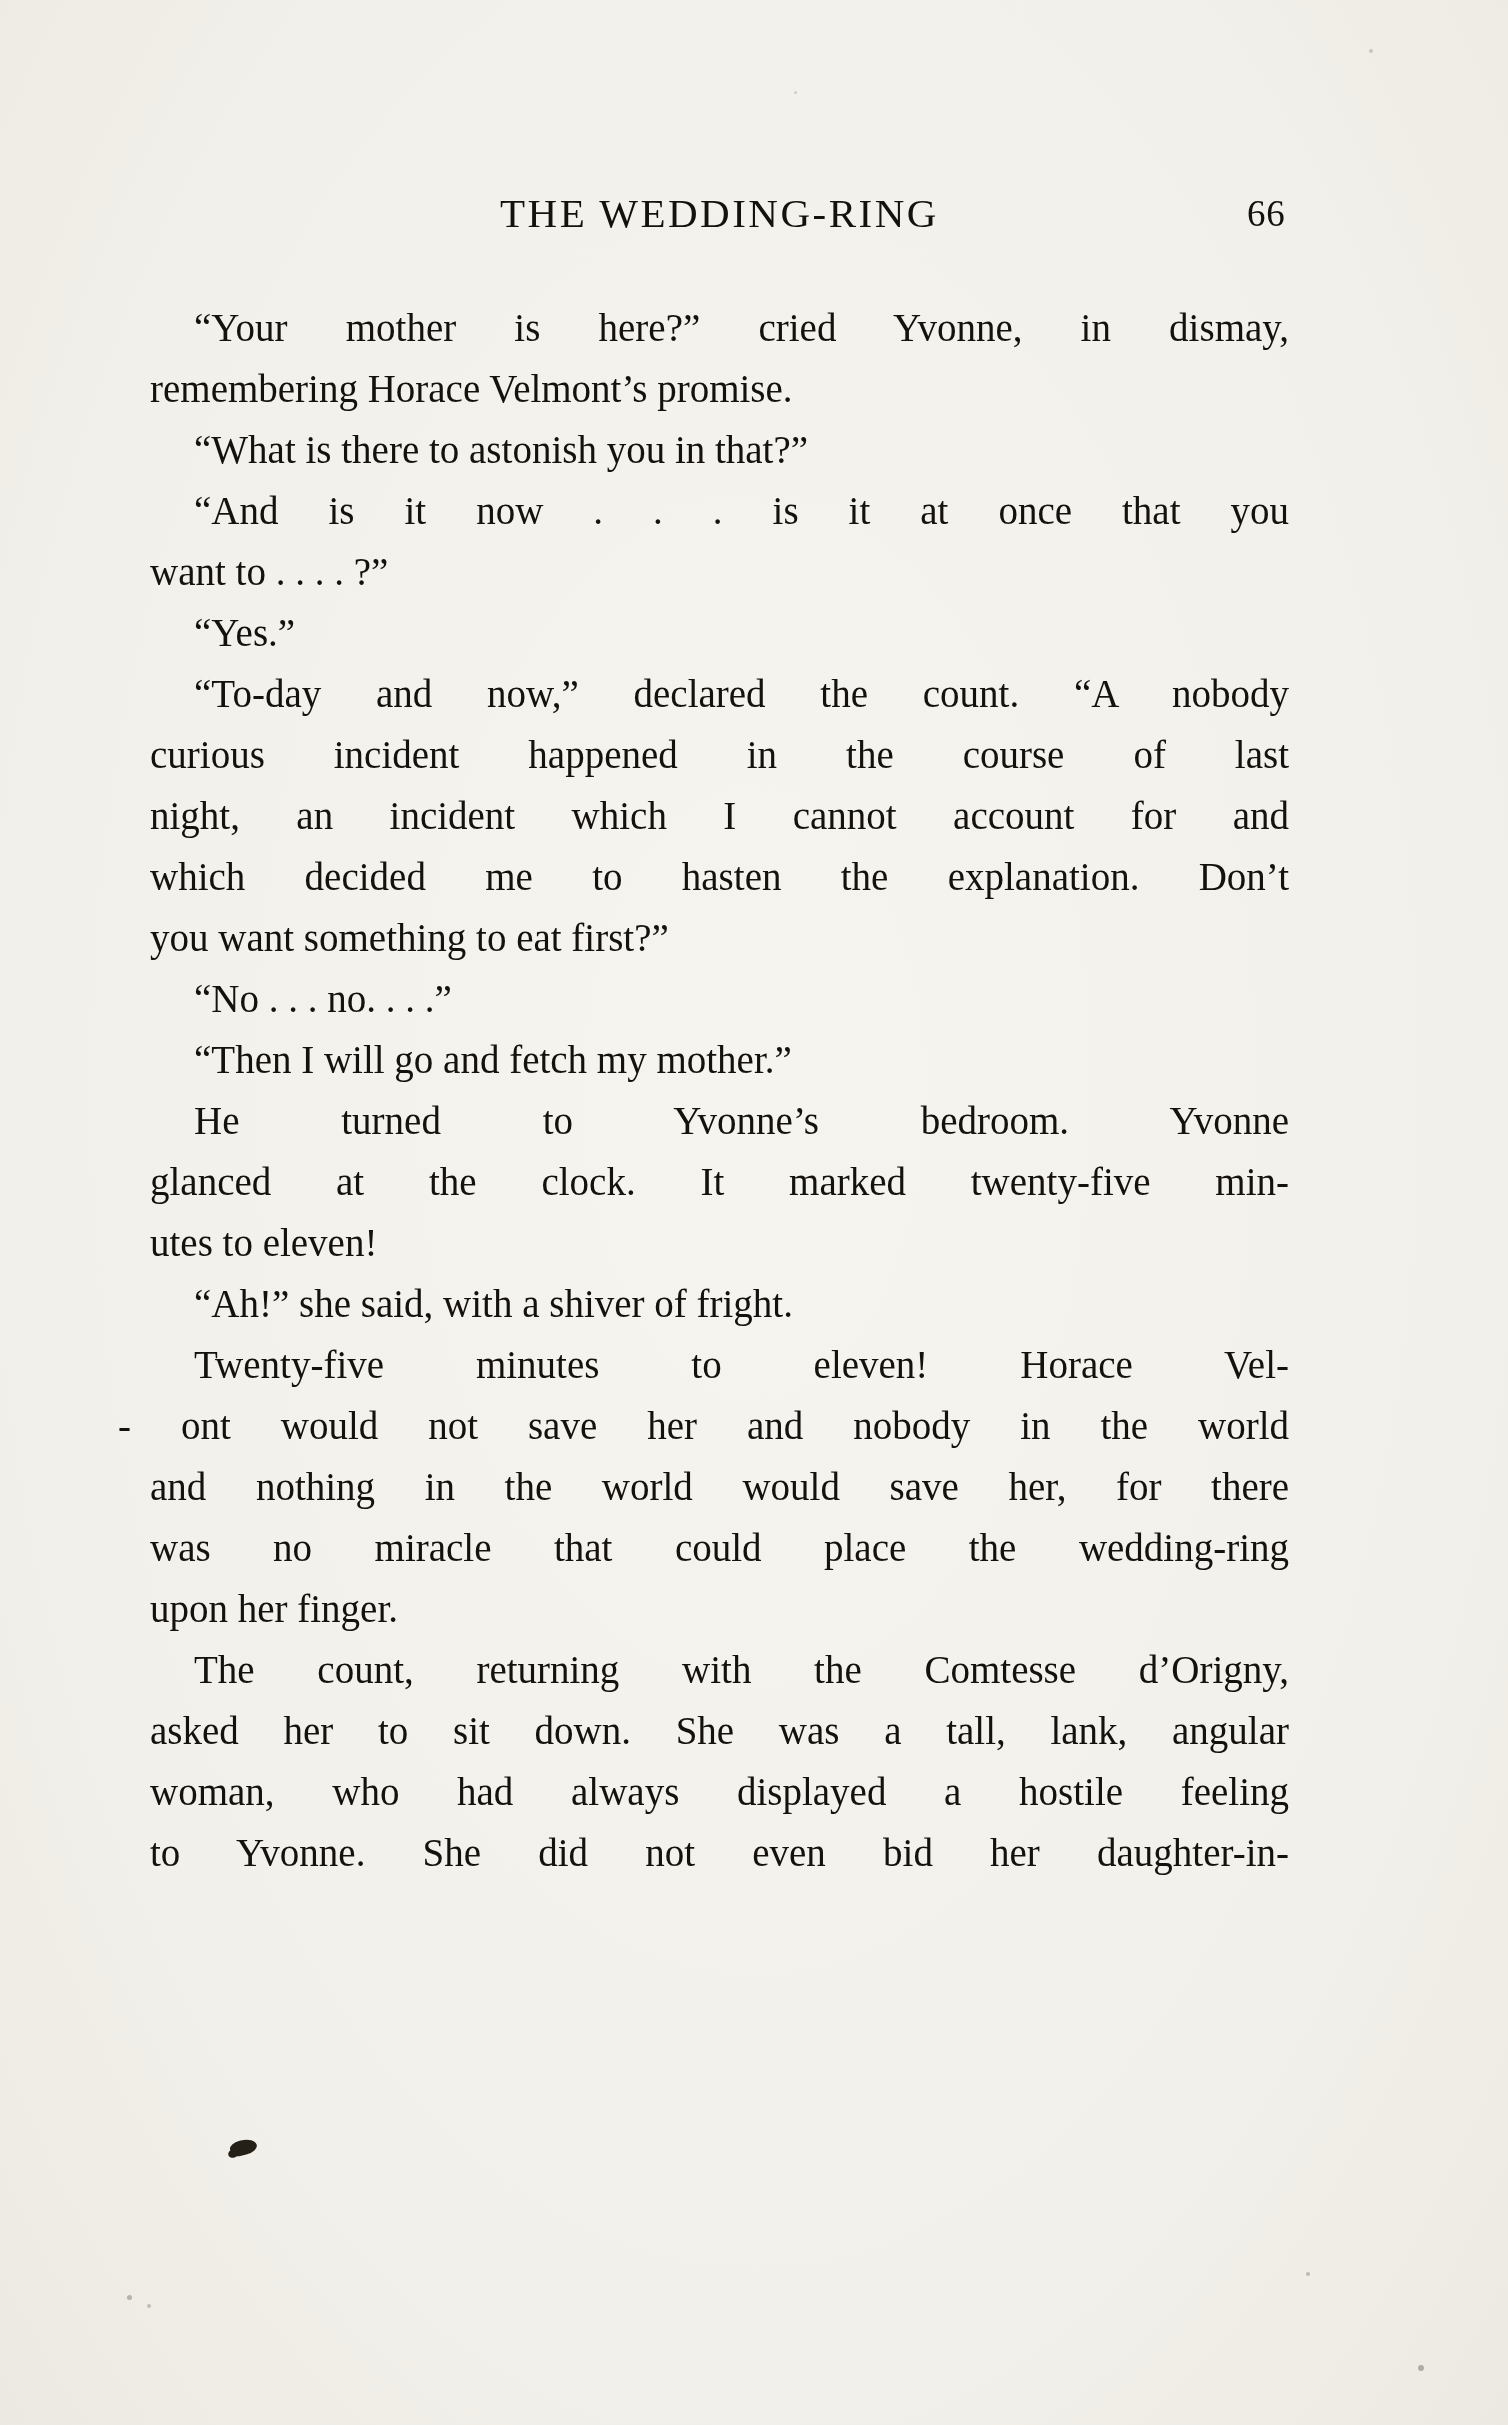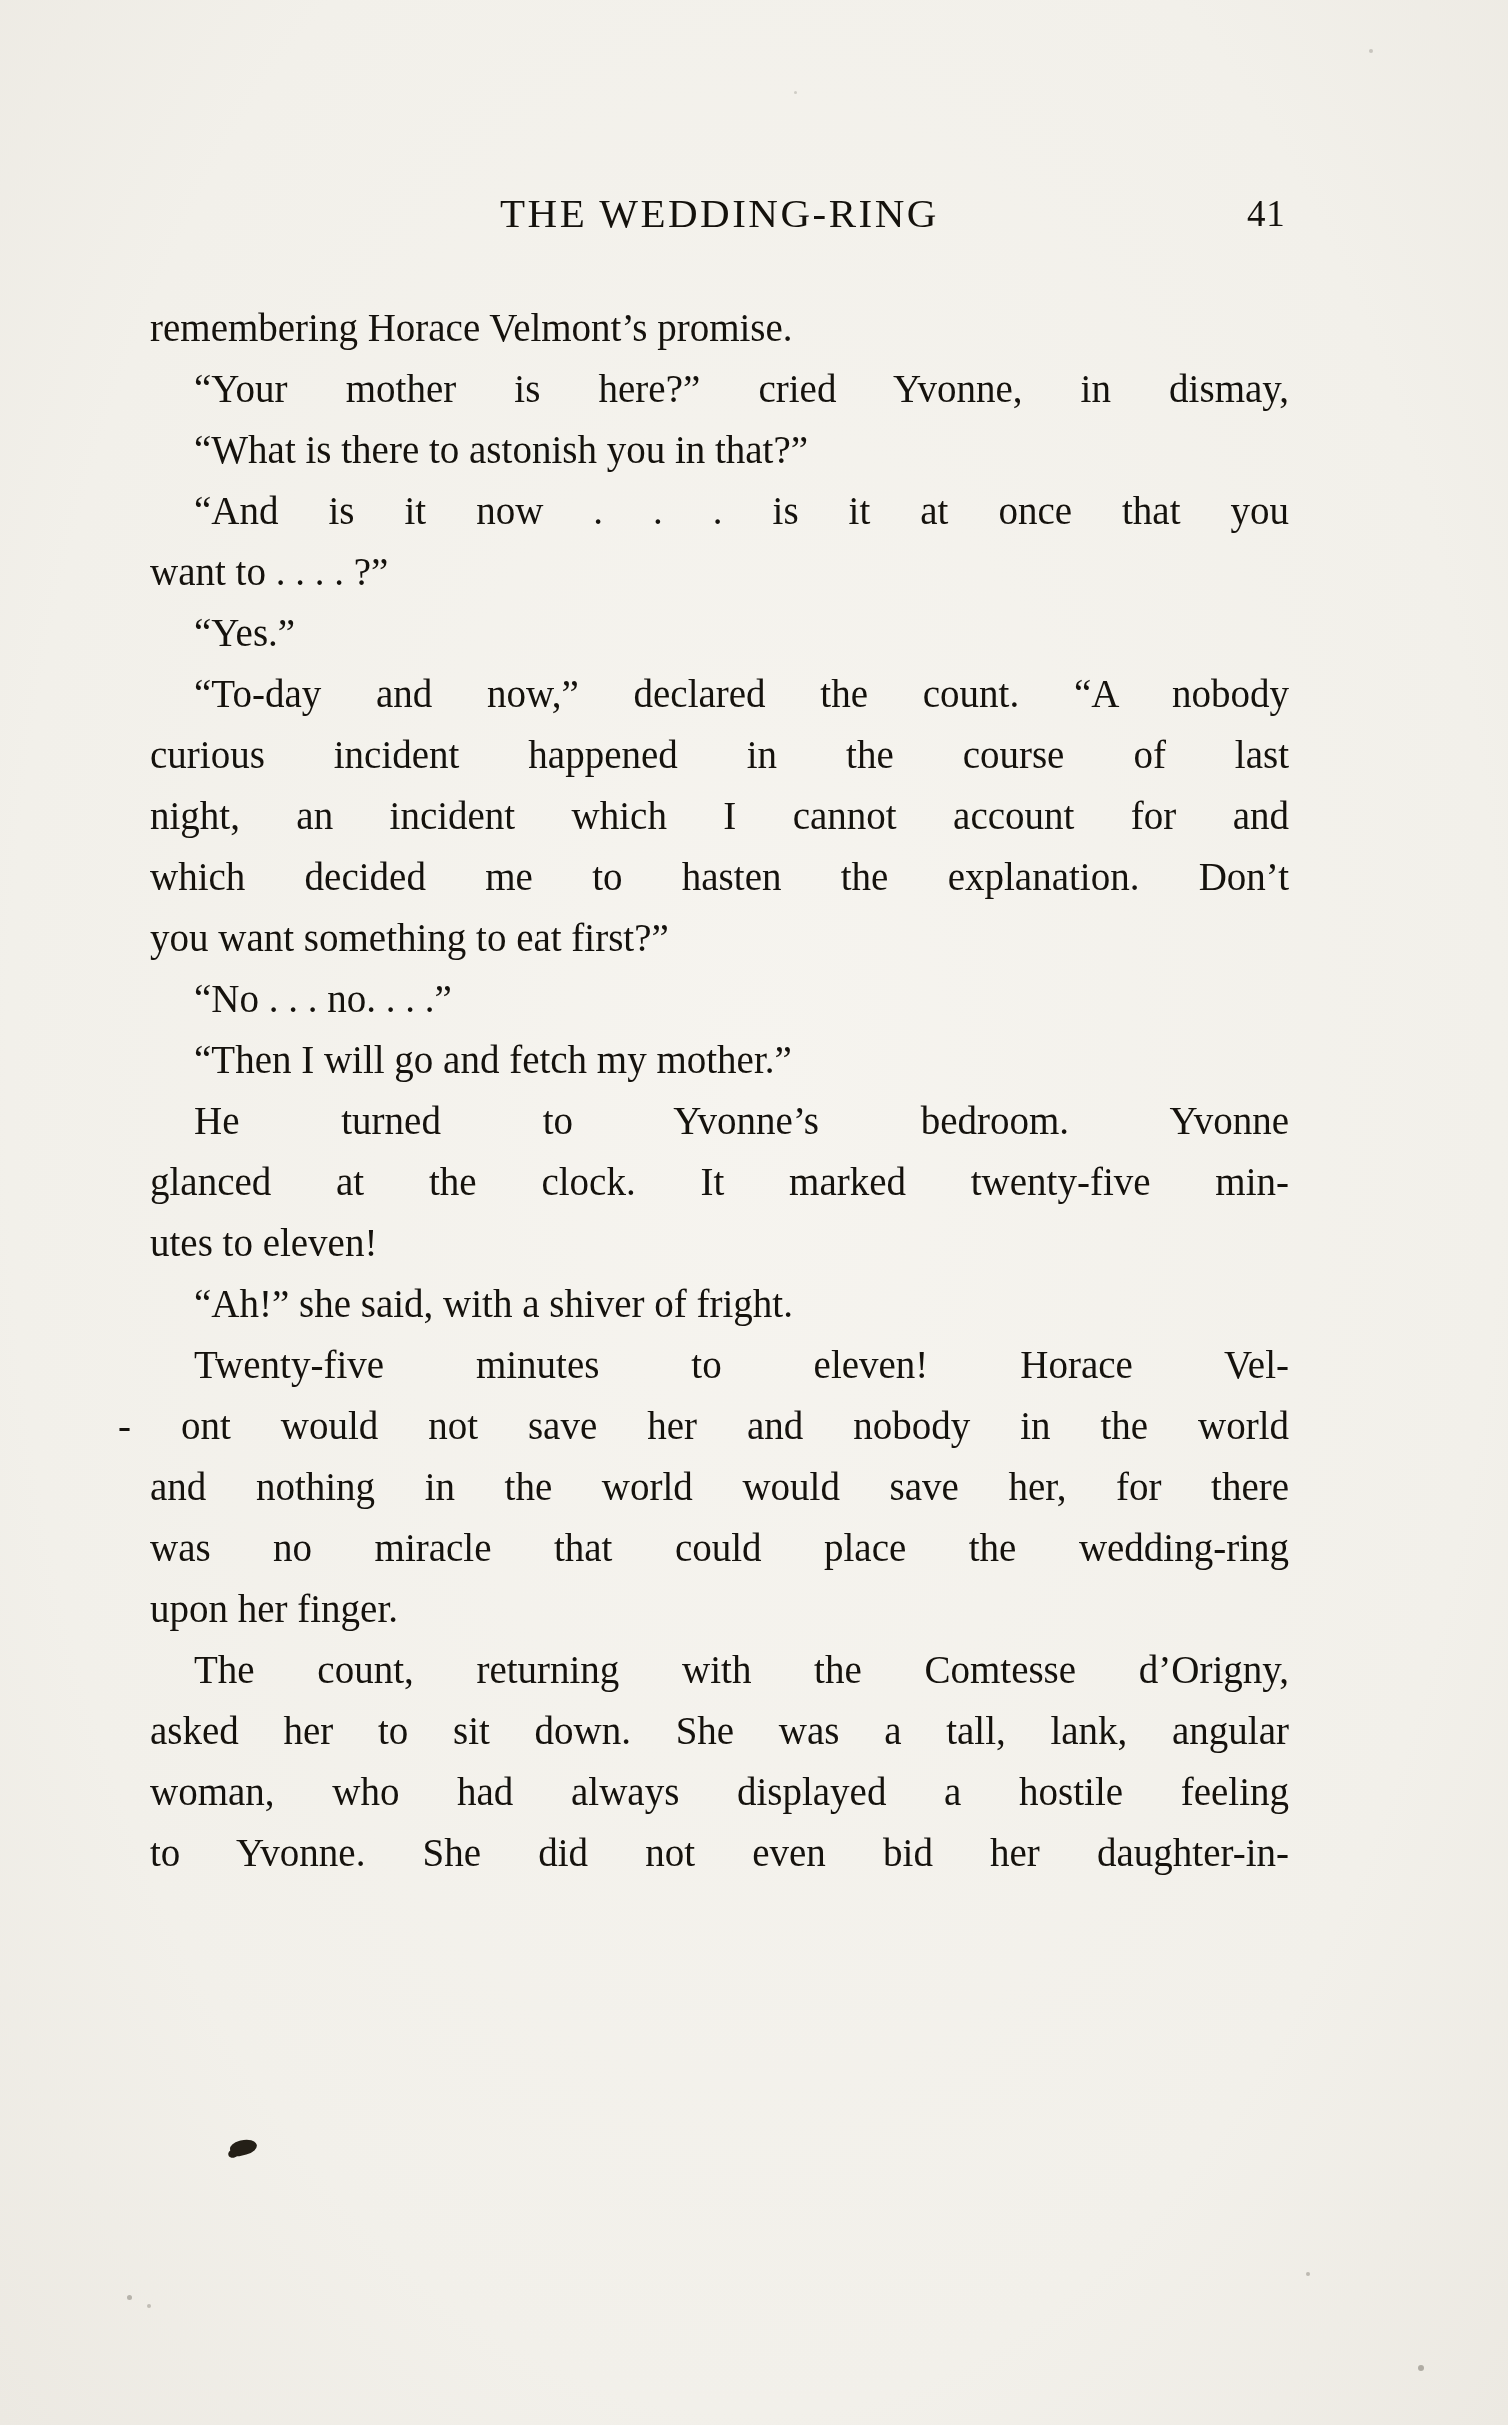--- a/index.html
+++ b/index.html
@@ -95,26 +95,26 @@
   .speck.s5 { left: 1369px; top: 49px;   width: 4.2px; height: 4.2px; opacity: .35; }
   .speck.s6 { left: 794px;  top: 91px;  width: 3.4px; height: 3.4px; opacity: .3; }
 </style>
 </head>
 <body>
 
 <div class="page">
 
   <div class="header">
     <div class="title">THE WEDDING-RING</div>
-    <div class="page-number">41</div>
+    <div class="page-number">66</div>
   </div>
 
   <div class="text-column">
+      <div class="line indent justify">“Your mother is here?” cried Yvonne, in dismay,</div>
       <div class="line">remembering Horace Velmont’s promise.</div>
-      <div class="line indent justify">“Your mother is here?” cried Yvonne, in dismay,</div>
       <div class="line indent">“What is there to astonish you in that?”</div>
       <div class="line indent justify">“And is it now . . . is it at once that you</div>
       <div class="line">want to . . . . ?”</div>
       <div class="line indent">“Yes.”</div>
       <div class="line indent justify">“To-day and now,” declared the count. “A nobody</div>
       <div class="line justify">curious incident happened in the course of last</div>
       <div class="line justify">night, an incident which I cannot account for and</div>
       <div class="line justify">which decided me to hasten the explanation. Don’t</div>
       <div class="line">you want something to eat first?”</div>
       <div class="line indent">“No . . . no. . . .”</div>

